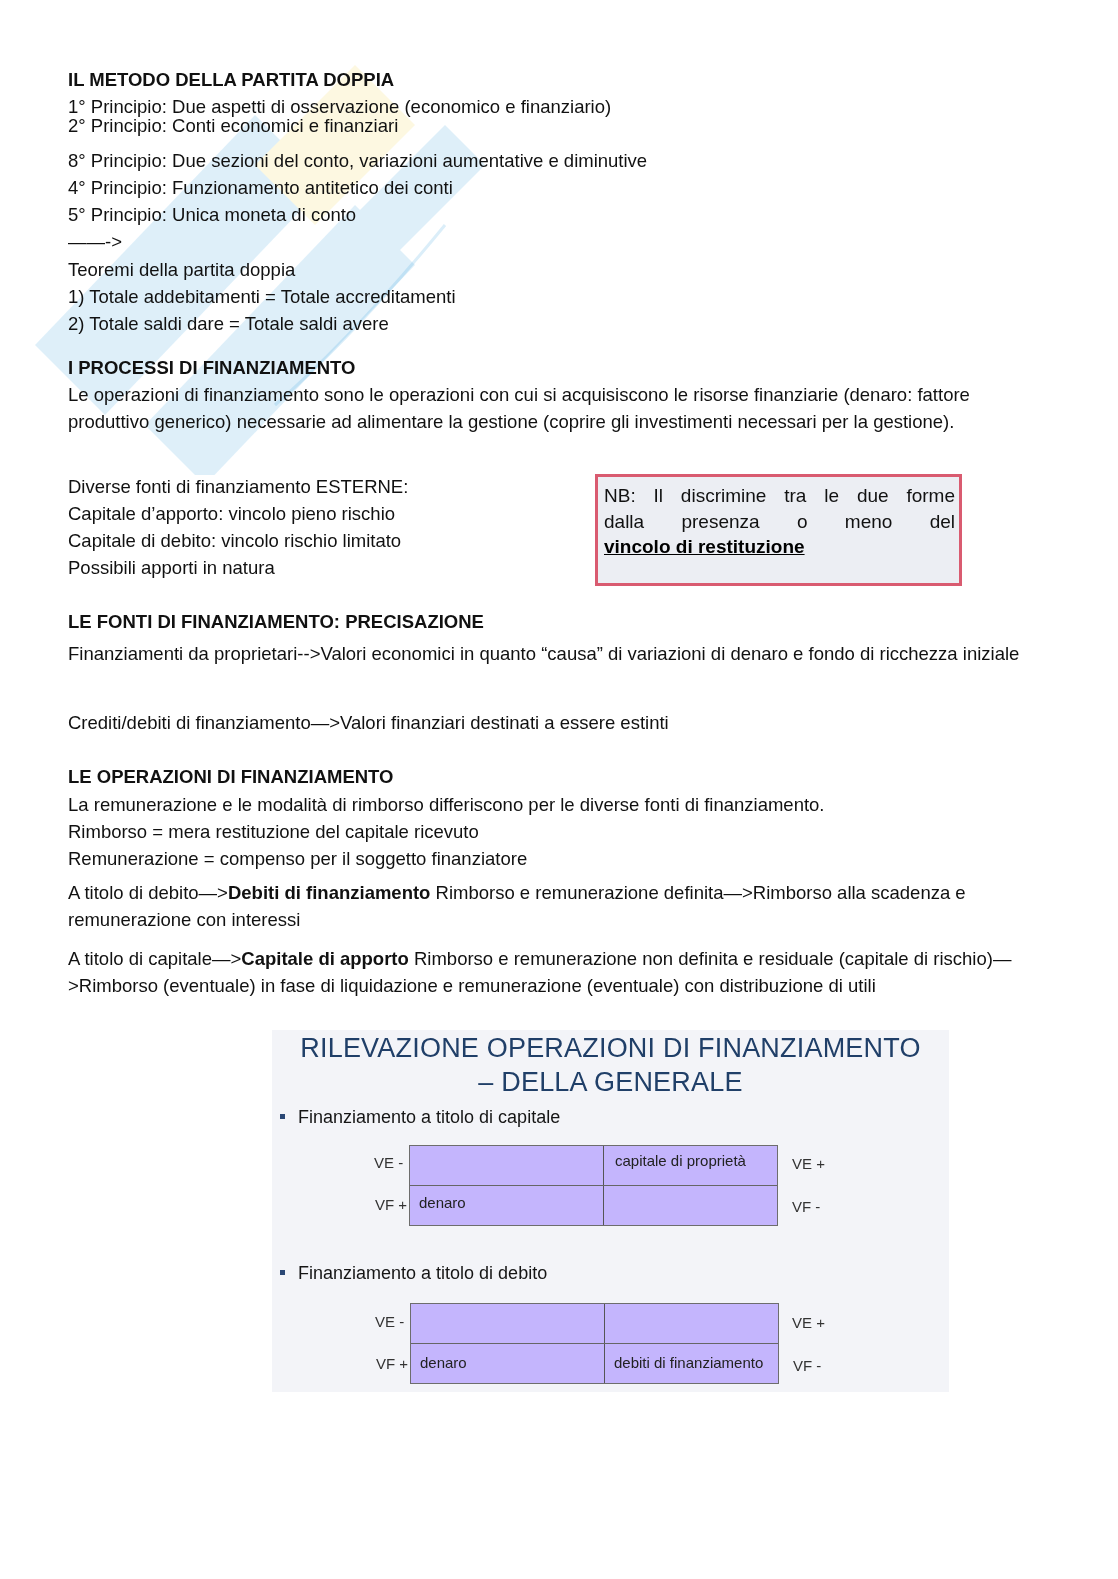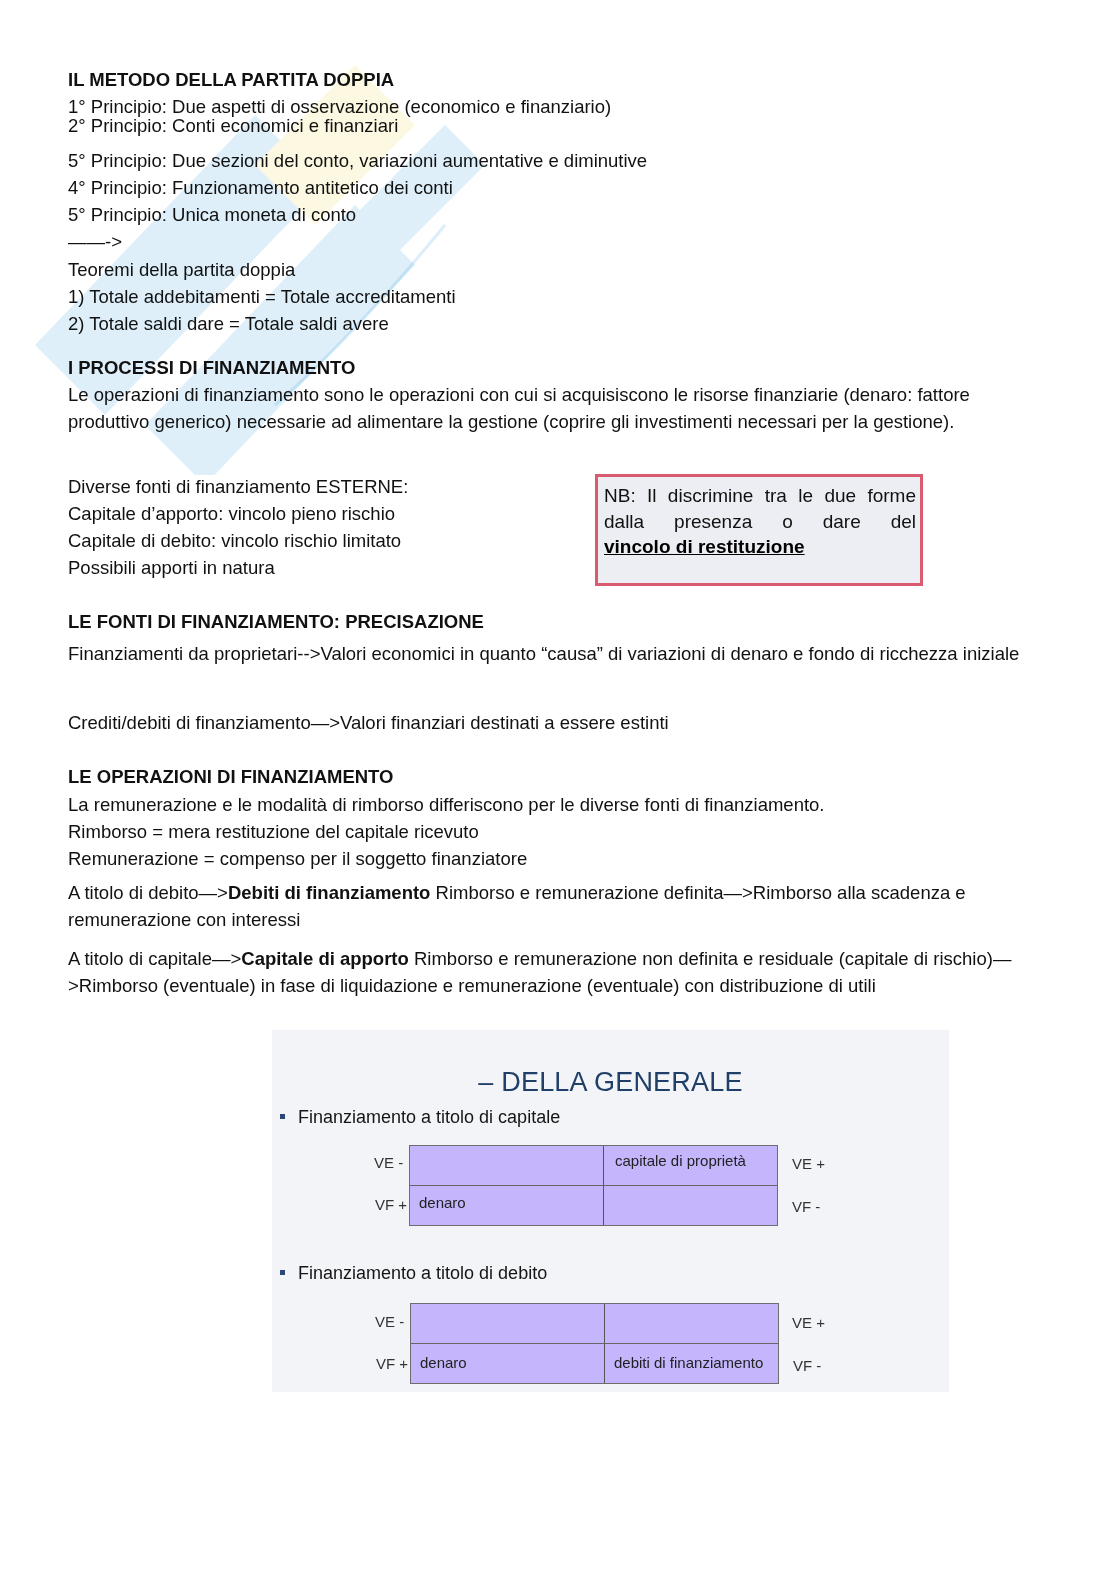--- a/index.html
+++ b/index.html
@@ -39,21 +39,21 @@
       font-size: 18.5px;
     }
     .para { position: absolute; left: 0; width: 975px; white-space: normal; }
     b { font-weight: bold; }
 
     
     .nb-box {
       position: absolute;
       left: 595px;
       top: 474px;
-      width: 328px;
+      width: 367px;
       height: 112px;
       background: #eceef3;
       border: 3px solid #d95b70;
       box-sizing: border-box;
       padding: 6px 4px 0 6px;
       font-size: 19px;
       line-height: 25.5px;
       color: #111;
       text-align: justify;
       text-align-last: justify;
@@ -158,21 +158,21 @@
   <g opacity="0.18" fill="none" stroke="#3aa3e0" stroke-width="3">
     <path d="M250 360 Q330 290 420 180"></path>
   </g>
 </svg>
 
 <div class="page">
 
   <div class="abs h" style="top:66px;">IL METODO DELLA PARTITA DOPPIA</div>
   <div class="abs" style="top:93px;">1° Principio: Due aspetti di osservazione (economico e finanziario)</div>
   <div class="abs" style="top:112px;">2° Principio: Conti economici e finanziari</div>
-  <div class="abs" style="top:147px;">5° Principio: Due sezioni del conto, variazioni aumentative e diminutive</div>
+  <div class="abs" style="top:147px;">8° Principio: Due sezioni del conto, variazioni aumentative e diminutive</div>
   <div class="abs" style="top:174px;">4° Principio: Funzionamento antitetico dei conti</div>
   <div class="abs" style="top:201px;">5° Principio: Unica moneta di conto</div>
   <div class="abs" style="top:228px;">——-&gt;</div>
   <div class="abs" style="top:256px;">Teoremi della partita doppia</div>
   <div class="abs" style="top:283px;">1) Totale addebitamenti = Totale accreditamenti</div>
   <div class="abs" style="top:310px;">2) Totale saldi dare = Totale saldi avere</div>
 
   <div class="abs h" style="top:354px;">I PROCESSI DI FINANZIAMENTO</div>
   <div class="para" style="top:381px;">Le operazioni di finanziamento sono le operazioni con cui si acquisiscono le risorse finanziarie (denaro: fattore produttivo generico) necessarie ad alimentare la gestione (coprire gli investimenti necessari per la gestione).</div>
 
@@ -190,25 +190,26 @@
   <div class="abs" style="top:818px;">Rimborso = mera restituzione del capitale ricevuto</div>
   <div class="abs" style="top:845px;">Remunerazione = compenso per il soggetto finanziatore</div>
 
   <div class="para" style="top:879px;"><span>A titolo di debito—&gt;</span><b>Debiti di finanziamento</b><span> Rimborso e remunerazione definita—&gt;Rimborso alla scadenza e remunerazione con interessi</span></div>
 
   <div class="para" style="top:945px;"><span>A titolo di capitale—&gt;</span><b>Capitale di apporto</b><span> Rimborso e remunerazione non definita e residuale (capitale di rischio)—&gt;Rimborso (eventuale) in fase di liquidazione e remunerazione (eventuale) con distribuzione di utili</span></div>
 </div>
 
 <div class="nb-box">
   <span class="line">NB: Il discrimine tra le due forme</span>
-  <span class="line">dalla presenza o dare del</span>
+  <span class="line">dalla presenza o meno del</span>
   <span class="line last"><span class="nb-link">vincolo di restituzione</span></span>
 </div>
 
 <div class="slide">
+  <div class="slide-title" style="top:1px;">RILEVAZIONE OPERAZIONI DI FINANZIAMENTO</div>
   <div class="slide-title" style="top:35px;">– DELLA GENERALE</div>
 
   <div class="slide-bullet" style="top:77px;text-align:right;">
     <span class="bullet-sq"></span><span>Finanziamento a titolo di capitale</span>
   </div>
   <div class="side-label" style="left:102px; top:124px;">VE -</div>
   <div class="side-label" style="left:103px; top:166px;">VF +</div>
   <div class="t-account" style="left:137px; top:115px;">
     <div class="vline"></div>
     <div class="hline"></div>

